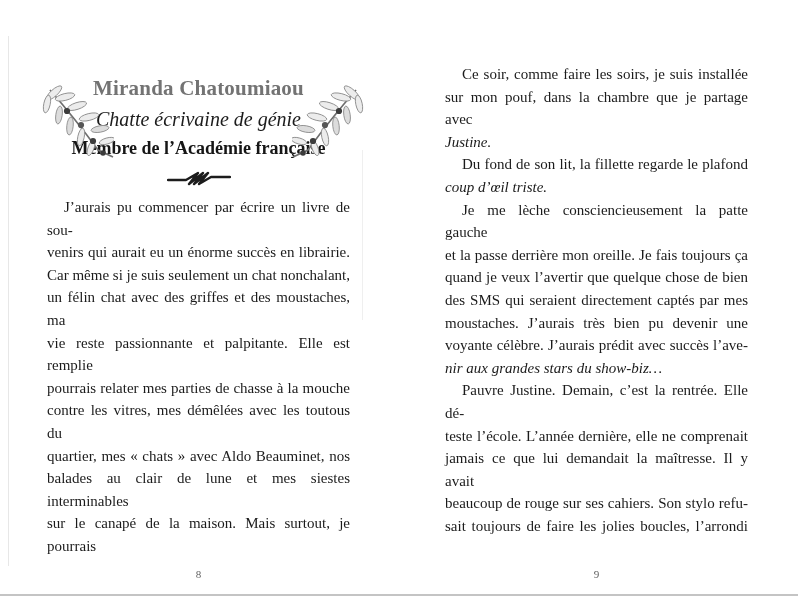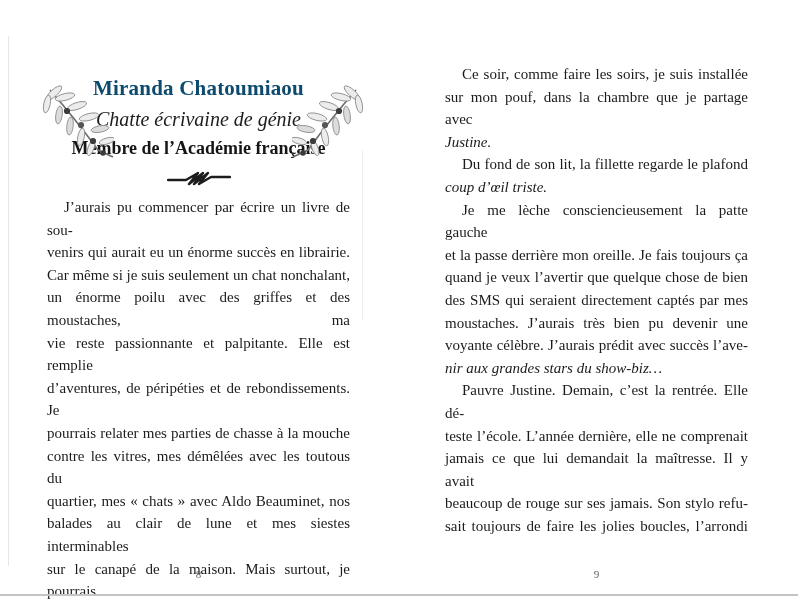--- a/index.html
+++ b/index.html
@@ -14,21 +14,21 @@
   .edge-left{position:absolute;left:8px;top:36px;width:1px;height:530px;background:#e7e7e7;}
   .gutter-shade{position:absolute;left:362px;top:150px;width:1px;height:170px;background:#efefef;}
   .bottom-rule{position:absolute;left:0;top:594px;width:798px;height:2px;background:#c4c4c4;}
 
   .page{position:absolute;top:0;width:303px;height:601px;}
   .page-left{left:47px;}
   .page-right{left:445px;}
 
   .book-title{
     position:absolute;top:76px;left:0;width:100%;text-align:center;
-    font-size:21px;font-weight:700;color:#0c4a6e;letter-spacing:.2px;white-space:nowrap;
+    font-size:21px;font-weight:700;color:#737373;letter-spacing:.2px;white-space:nowrap;
   }
   .book-subtitle{
     position:absolute;top:108px;left:0;width:100%;text-align:center;
     font-size:20px;font-style:italic;color:#1c1c1c;white-space:nowrap;
   }
   .book-affiliation{
     position:absolute;top:138px;left:0;width:100%;text-align:center;
     font-size:18px;font-weight:700;color:#161616;white-space:nowrap;
   }
   .divider{position:absolute;top:171px;left:50%;transform:translateX(-50%);}
@@ -69,23 +69,22 @@
     <div class="divider">
       <svg width="64" height="16" viewBox="0 0 64 16">
         <path d="M1 9 H19 L31 2 L22 13 L36 2 L27 13 L41 2 L32 13 L44 6 H63" fill="none" stroke="#1c1c1c" stroke-width="2.4" stroke-linejoin="round" stroke-linecap="round"></path>
       </svg>
     </div>
 
     <div class="bodytext bodytext-left">
         <div class="line indent">J’aurais pu commencer par écrire un livre de sou-</div>
         <div class="line">venirs qui aurait eu un énorme succès en librairie.</div>
         <div class="line">Car même si je suis seulement un chat nonchalant,</div>
-        <div class="line">un énorme poilu avec des griffes et des moustaches, ma</div>
+        <div class="line">un félin chat avec des griffes et des moustaches, ma</div>
         <div class="line">vie reste passionnante et palpitante. Elle est remplie</div>
-        <div class="line">d’aventures, de péripéties et de rebondissements. Je</div>
         <div class="line">pourrais relater mes parties de chasse à la mouche</div>
         <div class="line">contre les vitres, mes démêlées avec les toutous du</div>
         <div class="line">quartier, mes « chats » avec Aldo Beauminet, nos</div>
         <div class="line">balades au clair de lune et mes siestes interminables</div>
         <div class="line">sur le canapé de la maison. Mais surtout, je pourrais</div>
       </div>
     <div class="page-number">8</div>
   </div>
 
   <div class="page page-right">
@@ -98,21 +97,21 @@
         <div class="line indent">Je me lèche consciencieusement la patte gauche</div>
         <div class="line">et la passe derrière mon oreille. Je fais toujours ça</div>
         <div class="line">quand je veux l’avertir que quelque chose de bien</div>
         <div class="line">des SMS qui seraient directement captés par mes</div>
         <div class="line">moustaches. J’aurais très bien pu devenir une</div>
         <div class="line">voyante célèbre. J’aurais prédit avec succès l’ave-</div>
         <div class="line end">nir aux grandes stars du show-biz…</div>
         <div class="line indent">Pauvre Justine. Demain, c’est la rentrée. Elle dé-</div>
         <div class="line">teste l’école. L’année dernière, elle ne comprenait</div>
         <div class="line">jamais ce que lui demandait la maîtresse. Il y avait</div>
-        <div class="line">beaucoup de rouge sur ses jamais. Son stylo refu-</div>
+        <div class="line">beaucoup de rouge sur ses cahiers. Son stylo refu-</div>
         <div class="line">sait toujours de faire les jolies boucles, l’arrondi</div>
       </div>
     <div class="page-number">9</div>
   </div>
 
   <div class="branch branch-left">
     <svg width="78" height="84" viewBox="0 0 78 84">
       <path d="M14 6 C 28 22, 46 44, 62 66 L 77 73" fill="none" stroke="#6e6e6e" stroke-width="1.7"></path>
       <g fill="#ececec" stroke="#8f8f8f" stroke-width="0.9">
         <ellipse cx="18" cy="9" rx="10" ry="3.4" transform="rotate(-42 18 9)"></ellipse>

